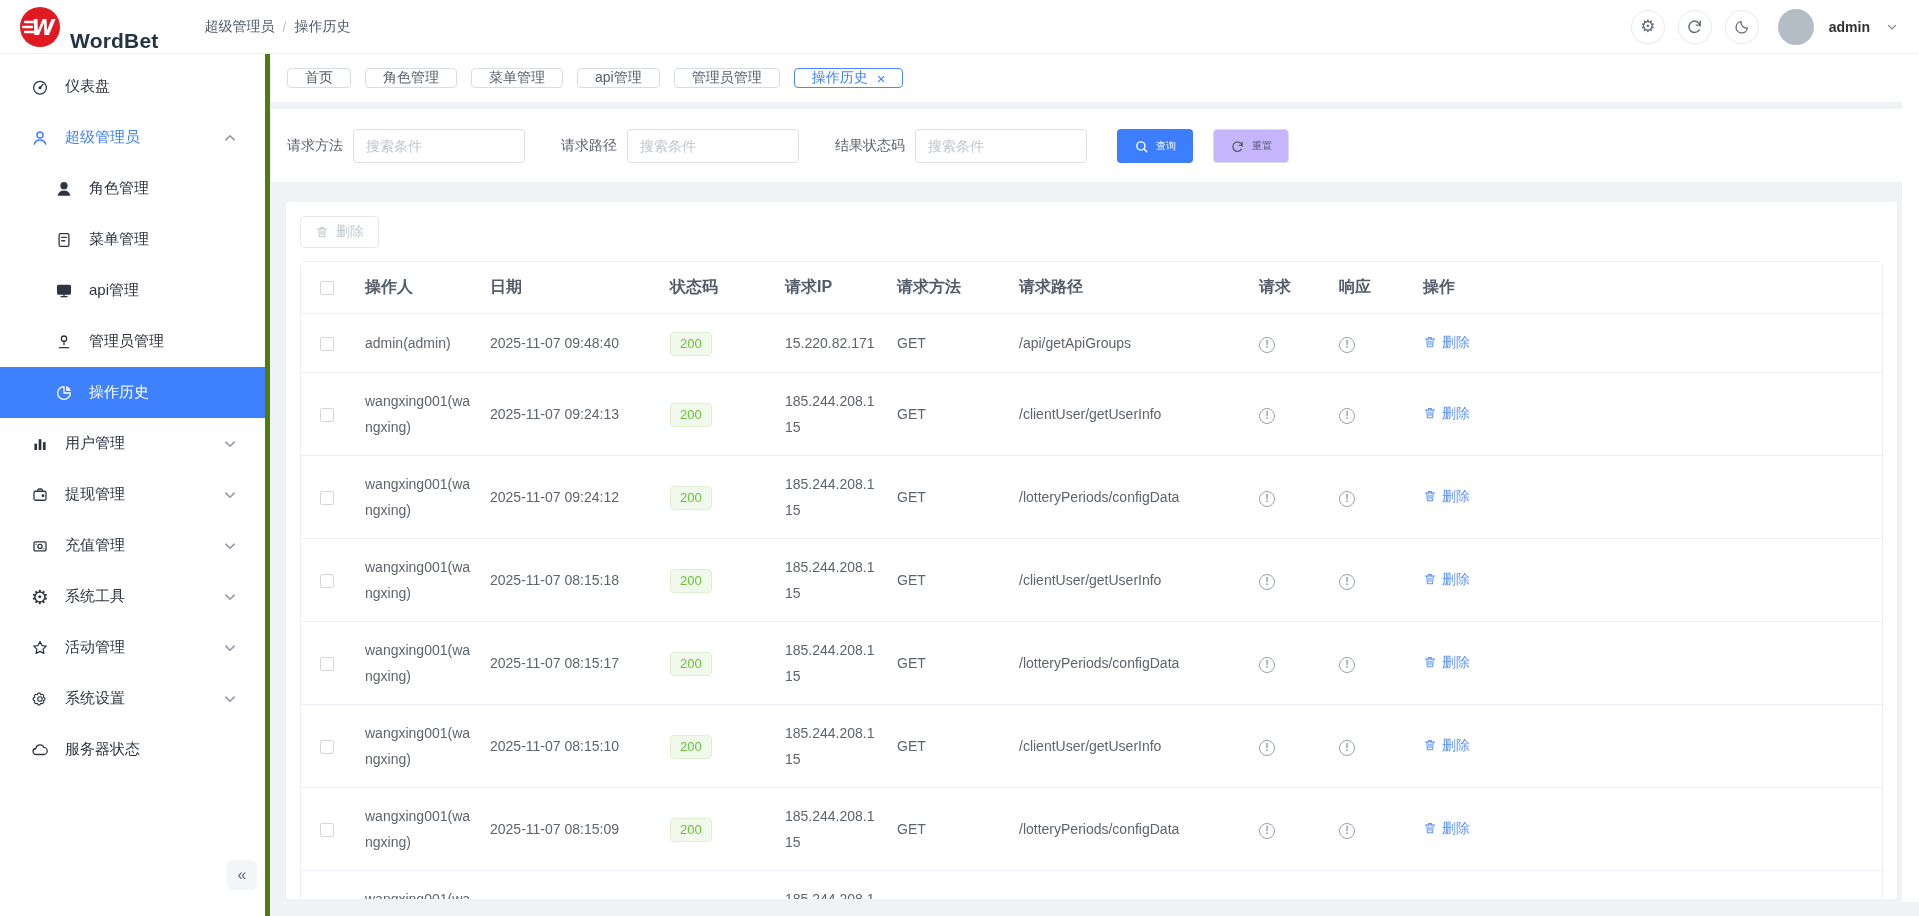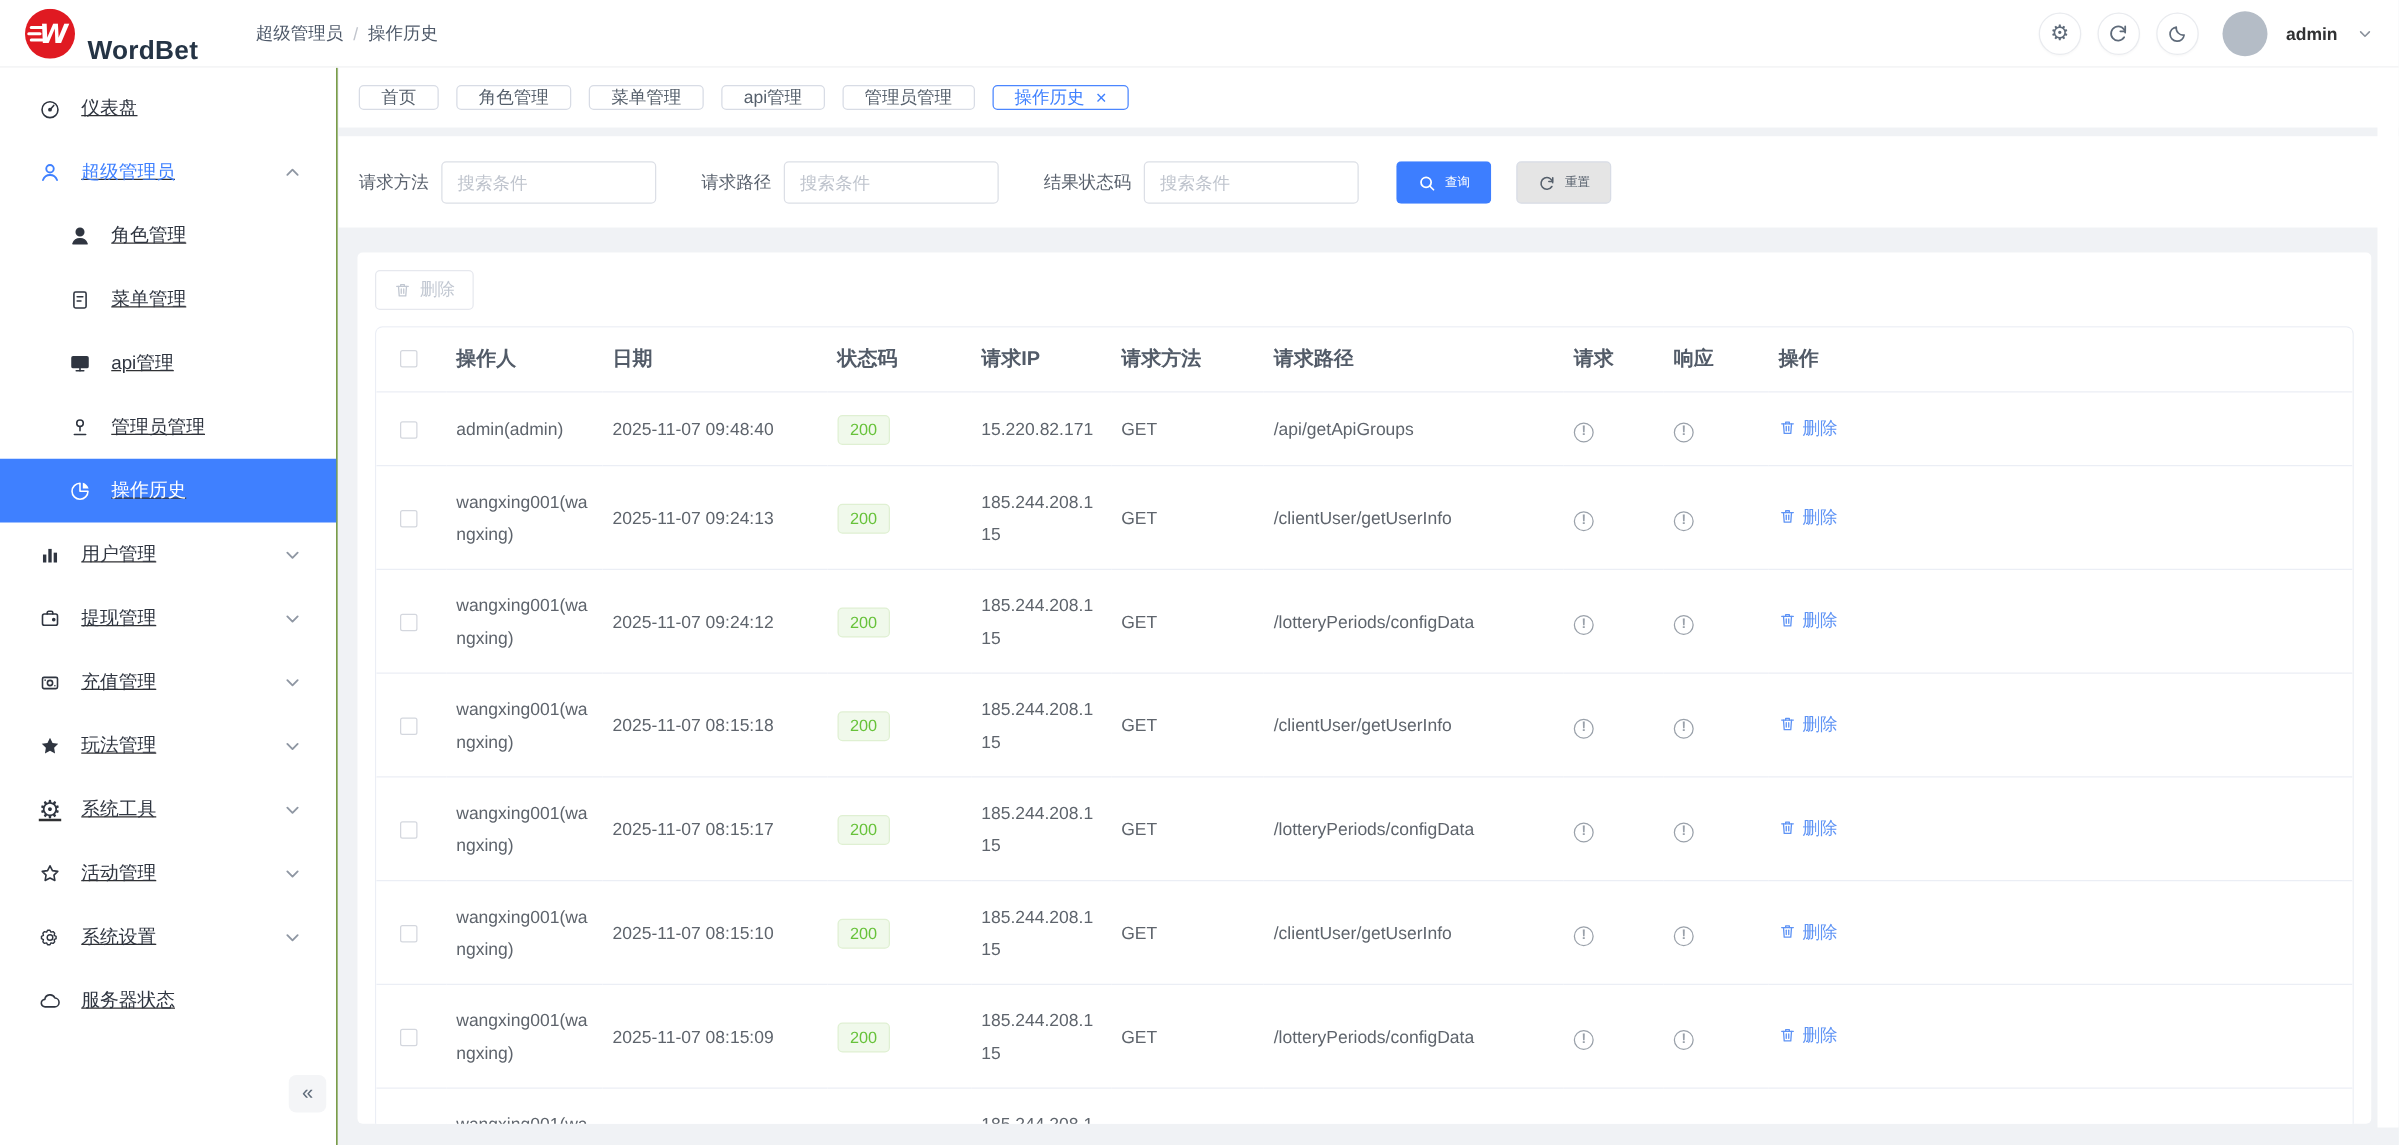--- a/index.html
+++ b/index.html
@@ -27,21 +27,21 @@
     color:#5f6b7a; cursor:pointer; box-shadow:0 1px 2px rgba(0,0,0,.03);
     font-size:17px; line-height:1;
   }
   .avatar{ width:36px; height:36px; border-radius:50%; background:#b4bcc6; margin-left:6px;}
   .user-name{ font-size:14px; font-weight:600; color:#303133; margin-left:2px;}
   .hdr-chevron{ color:#8a919c; margin-left:2px; }
 
   
   .sidebar{
     position:absolute; top:54px; left:0; width:270px; bottom:0; background:#fff;
-    border-right:1px solid #4d7c0f; padding-top:7px; z-index:10;text-decoration:underline;
+    border-right:5px solid #4d7c0f; padding-top:7px; z-index:10;
   }
   .menu-item{
     height:51px; display:flex; align-items:center; padding-left:30px;
     font-size:15px; color:#2f3540; cursor:pointer; position:relative; user-select:none;
   }
   .menu-item .mi-icon{ width:20px; margin-right:15px; display:flex; align-items:center; justify-content:center; font-size:18px; line-height:1;}
   .menu-item .chev{ position:absolute; right:26px; color:#8f97a3; }
   .menu-item.sub{ padding-left:54px; }
   .menu-item.parent-open{ color:#3f80ff; }
   .menu-item.active{ background:#3f80ff; color:#fff; }
@@ -76,21 +76,21 @@
     width:172px; height:34px; border:1px solid #dcdfe6; border-radius:4px;
     padding:0 12px; font-size:14px; color:#7f1d1d; outline:none;
     font-family:inherit;
   }
   .filter-input::placeholder{ color:#bfc4cd; }
   .btn{
     height:34px; border-radius:4px; font-size:10px; display:inline-flex; align-items:center;
     gap:7px; padding:0 16px; cursor:pointer; border:1px solid transparent; font-family:inherit;
   }
   .btn-primary{ background:#3d7eff; color:#fff; }
-  .btn-plain{ background:#e5e5e5; color:#56606c; border-color:#d8dce5; }
+  .btn-plain{ background:#c4b5fd; color:#56606c; border-color:#d8dce5; }
   .btn-group{ display:flex; gap:20px; margin-left:-6px; }
 
   
   .table-card{
     background:#fff; margin:0 22px 14px 15px; border-radius:4px; padding:14px;
     height:697px; overflow:hidden; position:relative;
   }
   .btn-delete-top{
     background:#fff; border:1px solid #e6e8ee; color:#c2c8d2; height:32px;
     padding:0 14px; border-radius:4px; font-size:14px; display:inline-flex;
@@ -292,33 +292,20 @@
         </span>
         <span>充值管理</span>
         <span class="chev">
           <svg width="18" height="18" viewBox="0 0 24 24" fill="none" stroke="currentColor" stroke-width="2" stroke-linecap="round" stroke-linejoin="round">
             <polyline points="6.5 9.5 12 15 17.5 9.5"></polyline>
           </svg>
         </span>
       </div>
       <div class="menu-item">
         <span class="mi-icon">
-          <svg width="18" height="18" viewBox="0 0 24 24" fill="none" stroke="currentColor" stroke-width="1.7" stroke-linecap="round" stroke-linejoin="round">
-            <path d="M12 3l2.7 5.5 6.1.9-4.4 4.3 1 6-5.4-2.9-5.4 2.9 1-6L3.2 9.4l6.1-.9z" fill="currentColor" stroke="none"></path>
-          </svg>
-        </span>
-        <span>玩法管理</span>
-        <span class="chev">
-          <svg width="18" height="18" viewBox="0 0 24 24" fill="none" stroke="currentColor" stroke-width="2" stroke-linecap="round" stroke-linejoin="round">
-            <polyline points="6.5 9.5 12 15 17.5 9.5"></polyline>
-          </svg>
-        </span>
-      </div>
-      <div class="menu-item">
-        <span class="mi-icon">
           <span style="font-size:20px;line-height:1;">⚙</span>
         </span>
         <span>系统工具</span>
         <span class="chev">
           <svg width="18" height="18" viewBox="0 0 24 24" fill="none" stroke="currentColor" stroke-width="2" stroke-linecap="round" stroke-linejoin="round">
             <polyline points="6.5 9.5 12 15 17.5 9.5"></polyline>
           </svg>
         </span>
       </div>
       <div class="menu-item">

